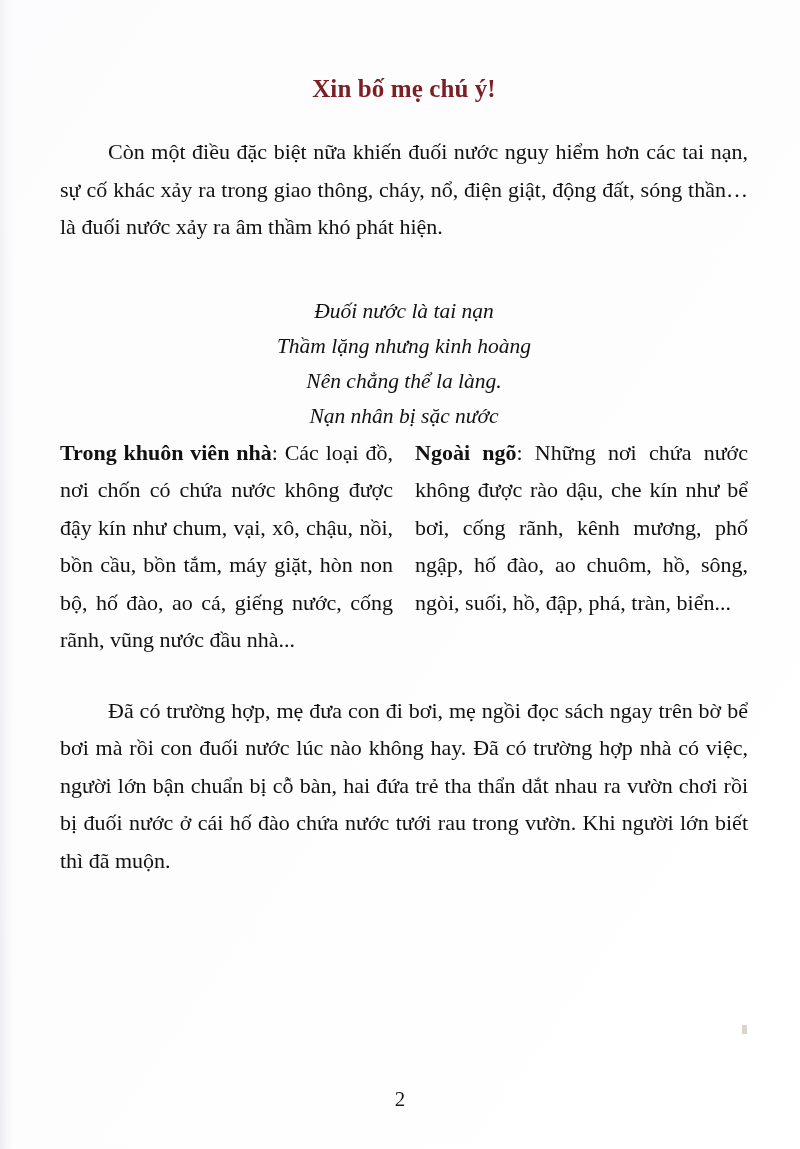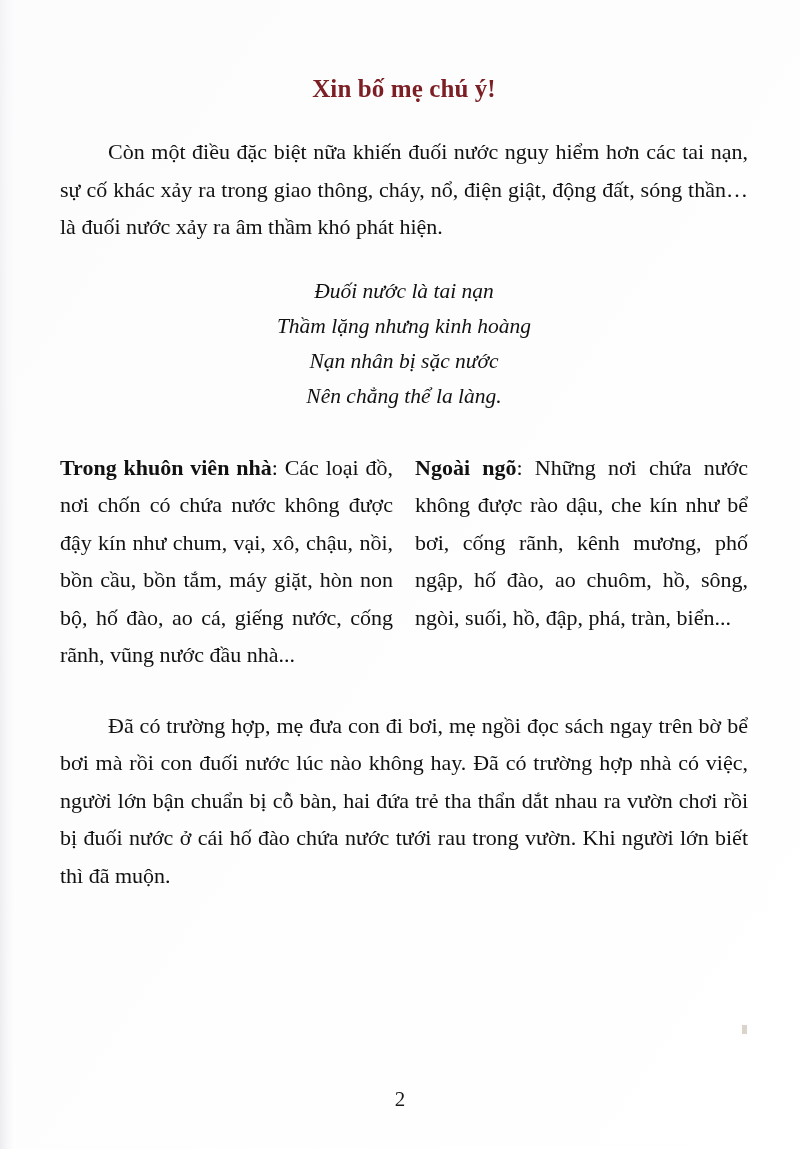--- a/index.html
+++ b/index.html
@@ -86,34 +86,33 @@
   }
   .para-intro {
     margin-top: 28px;
   }
   .para-final {
     margin-top: 33px;
   }
 
   
   .poem {
-    margin-top: 28px;
+    margin-top: 48px;
     text-align: center;
     font-style: italic;
     font-size: 21.5px;
     line-height: 35px;
   }
   .poem-line {
     display: block;
     white-space: nowrap;
   }
 
   
   .columns {
-    margin-top: 35px;
     display: flex;
     gap: 22px;
   }
   .column {
     flex: 1 1 0;
     font-size: 22px;
     line-height: 37.5px;
     text-align: justify;
     text-justify: inter-word;
   }
@@ -144,22 +143,22 @@
 
   <div class="heading-block">
     <div class="heading-line">Xin bố mẹ chú ý!</div>
   </div>
 
   <p class="para para-intro">Còn một điều đặc biệt nữa khiến đuối nước nguy hiểm hơn các tai nạn, sự cố khác xảy ra trong giao thông, cháy, nổ, điện giật, động đất, sóng thần… là đuối nước xảy ra âm thầm khó phát hiện.</p>
 
   <div class="poem">
     <span class="poem-line">Đuối nước là tai nạn</span>
     <span class="poem-line">Thầm lặng nhưng kinh hoàng</span>
+    <span class="poem-line">Nên chẳng thể la làng.</span>
     <span class="poem-line">Nạn nhân bị sặc nước</span>
-    <span class="poem-line">Nên chẳng thể la làng.</span>
   </div>
 
 
   <div class="columns">
     <div class="column">
       <p><span class="col-lead">Trong khuôn viên nhà</span><span>: Các loại đồ, nơi chốn có chứa nước không được đậy kín như chum, vại, xô, chậu, nồi, bồn cầu, bồn tắm, máy giặt, hòn non bộ, hố đào, ao cá, giếng nước, cống rãnh, vũng nước đầu nhà...</span></p>
     </div>
     <div class="column">
       <p><span class="col-lead">Ngoài ngõ</span><span>: Những nơi chứa nước không được rào dậu, che kín như bể bơi, cống rãnh, kênh mương, phố ngập, hố đào, ao chuôm, hồ, sông, ngòi, suối, hồ, đập, phá, tràn, biển...</span></p>
     </div>

